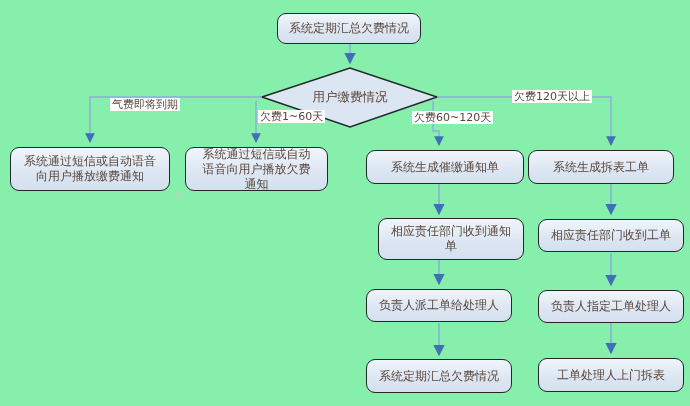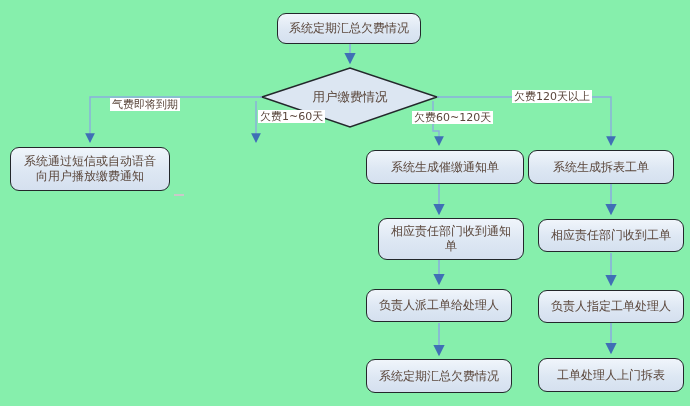--- a/index.html
+++ b/index.html
@@ -64,20 +64,23 @@
   </div>
 
   <div class="decision-text" style="left:272px;top:68px;width:156px;height:59px;">
     <span>用户缴费情况</span>
   </div>
 
   <div class="node tight" style="left:10px;top:147px;width:160px;height:44px;">
     <span>系统通过短信或自动语音向用户播放缴费通知</span>
   </div>
 
+  <div class="node tight" style="left:185px;top:147px;width:143px;height:44px;">
+    <span>系统通过短信或自动语音向用户播放欠费通知</span>
+  </div>
 
   <div class="node" style="left:366px;top:150px;width:158px;height:34px;">
     <span>系统生成催缴通知单</span>
   </div>
   <div class="node tight" style="left:366px;top:218px;width:146px;height:42px;margin-left:12px;">
     <span>相应责任部门收到通知单</span>
   </div>
   <div class="node" style="left:366px;top:289px;width:146px;height:33px;">
     <span>负责人派工单给处理人</span>
   </div>

